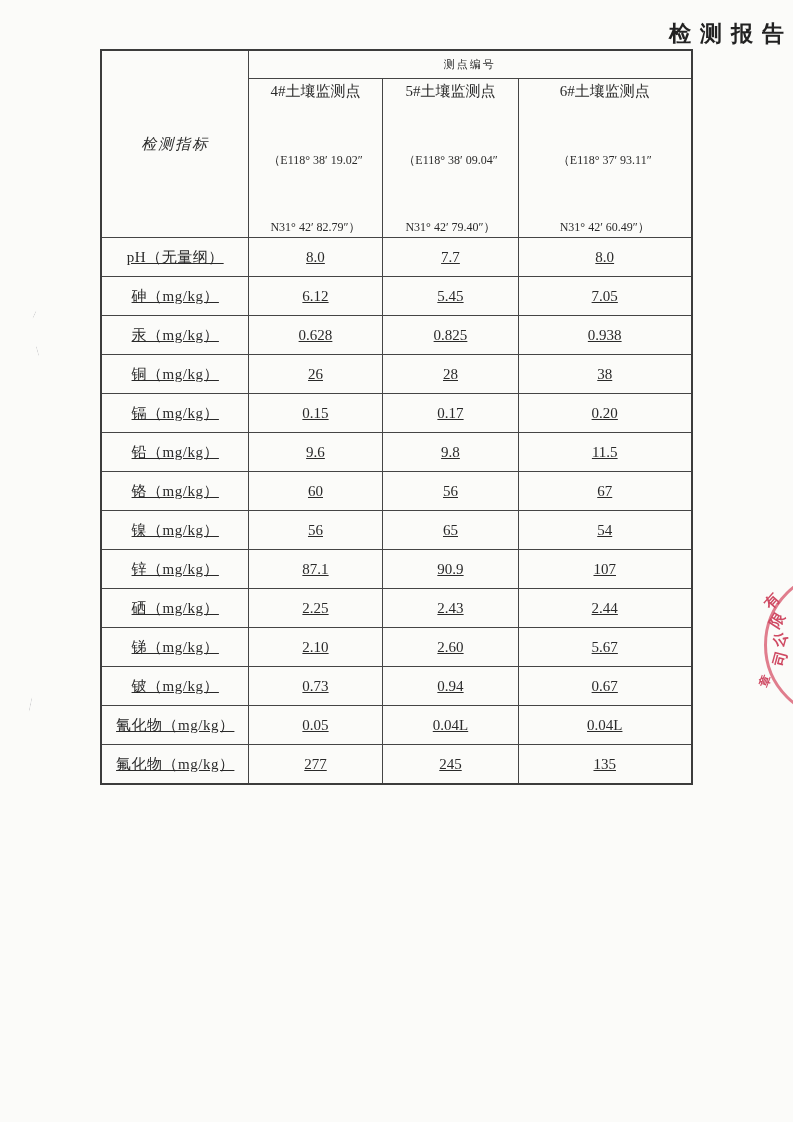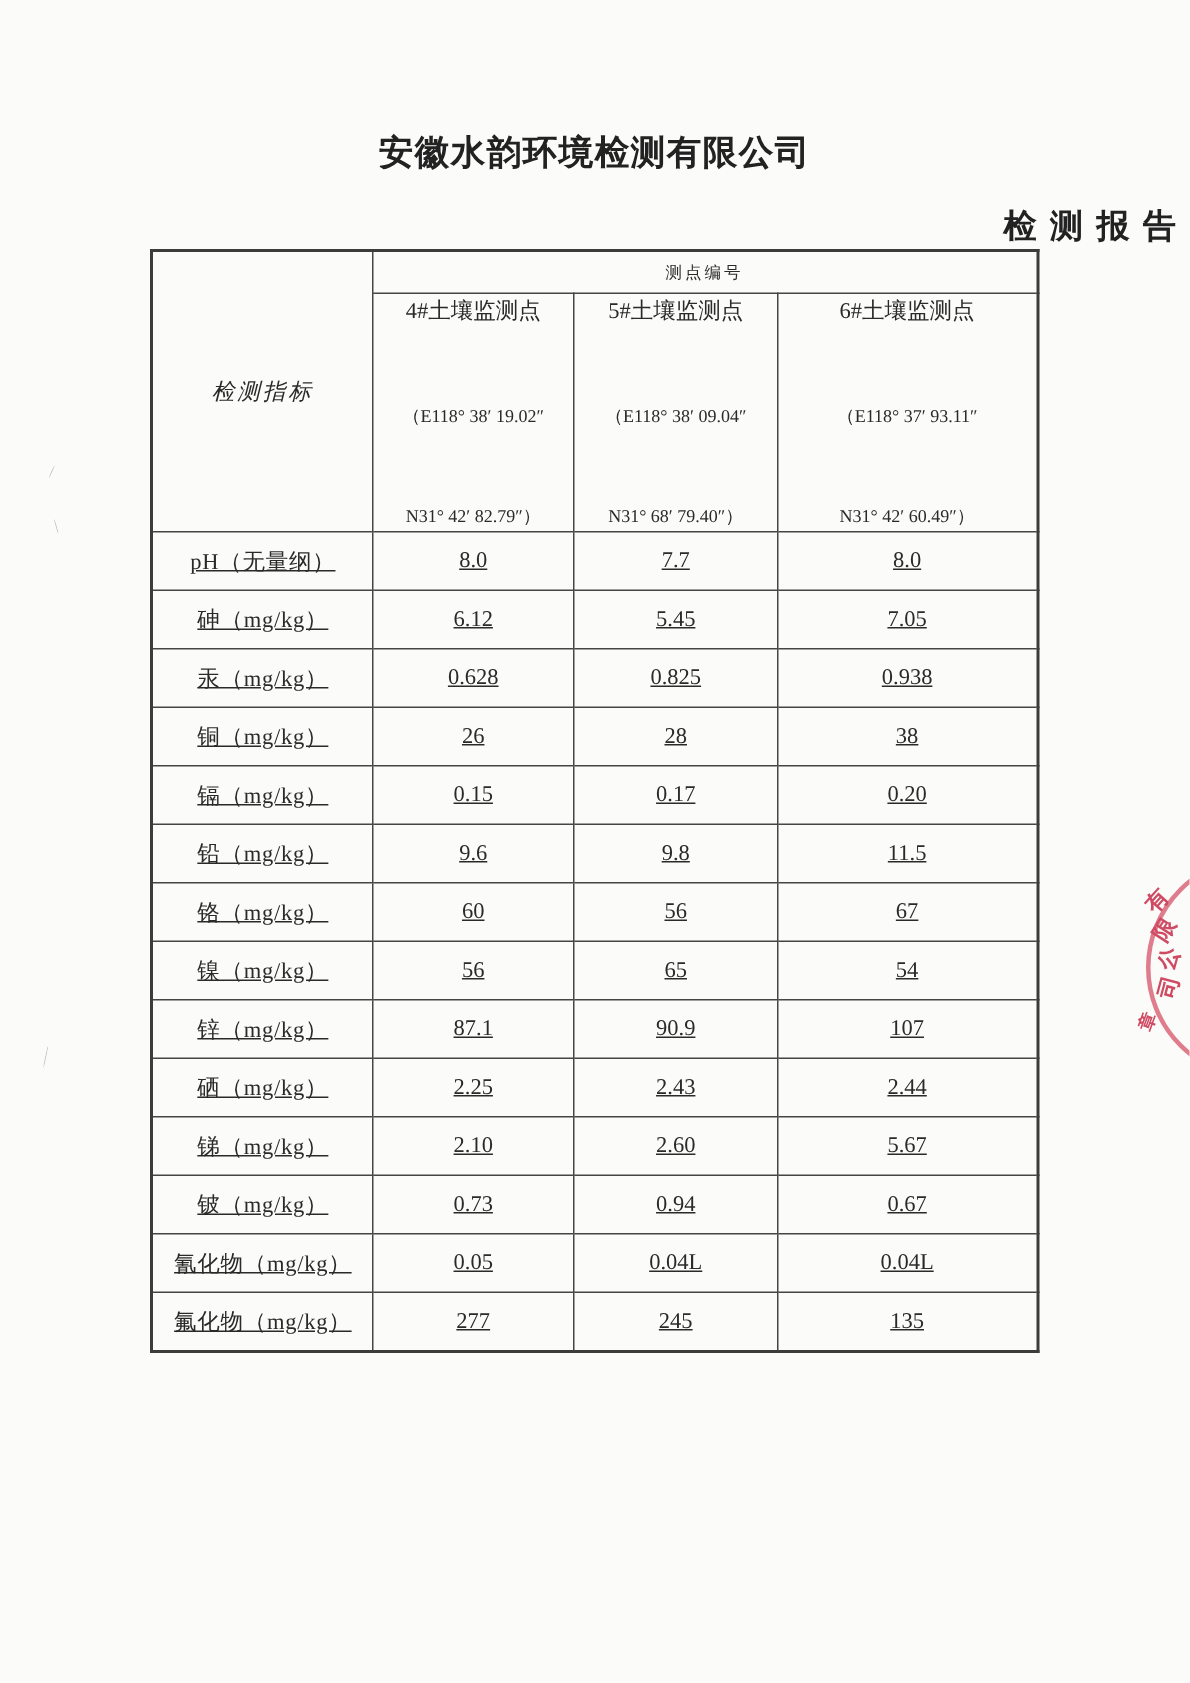--- a/index.html
+++ b/index.html
@@ -94,21 +94,20 @@
   .mark{position:absolute;border-left:1.5px solid rgba(110,110,122,0.32);border-radius:60%;}
   .m1{left:34px;top:310px;height:9px;transform:rotate(24deg);}
   .m2{left:37px;top:346px;height:10px;transform:rotate(-16deg);}
   .m3{left:30px;top:697px;height:15px;transform:rotate(12deg);}
 </style>
 </head>
 <body>
 
 <div class="page">
 
-  <div class="company-name">安徽水韵环境检测有限公司</div>
 
   <div class="report-title">检测报告</div>
 
 
   <table class="results">
     <colgroup>
       <col style="width:147px">
       <col style="width:134px">
       <col style="width:136px">
       <col style="width:173px">
@@ -120,21 +119,21 @@
       </tr>
       <tr>
         <th class="site-head">
           <div class="site-name">4#土壤监测点</div>
           <div class="coord">（E118° 38′ 19.02″</div>
           <div class="coord">N31° 42′ 82.79″）</div>
         </th>
         <th class="site-head">
           <div class="site-name">5#土壤监测点</div>
           <div class="coord">（E118° 38′ 09.04″</div>
-          <div class="coord">N31° 68′ 79.40″）</div>
+          <div class="coord">N31° 42′ 79.40″）</div>
         </th>
         <th class="site-head">
           <div class="site-name">6#土壤监测点</div>
           <div class="coord">（E118° 37′ 93.11″</div>
           <div class="coord">N31° 42′ 60.49″）</div>
         </th>
       </tr>
     </thead>
     <tbody>
         <tr>

